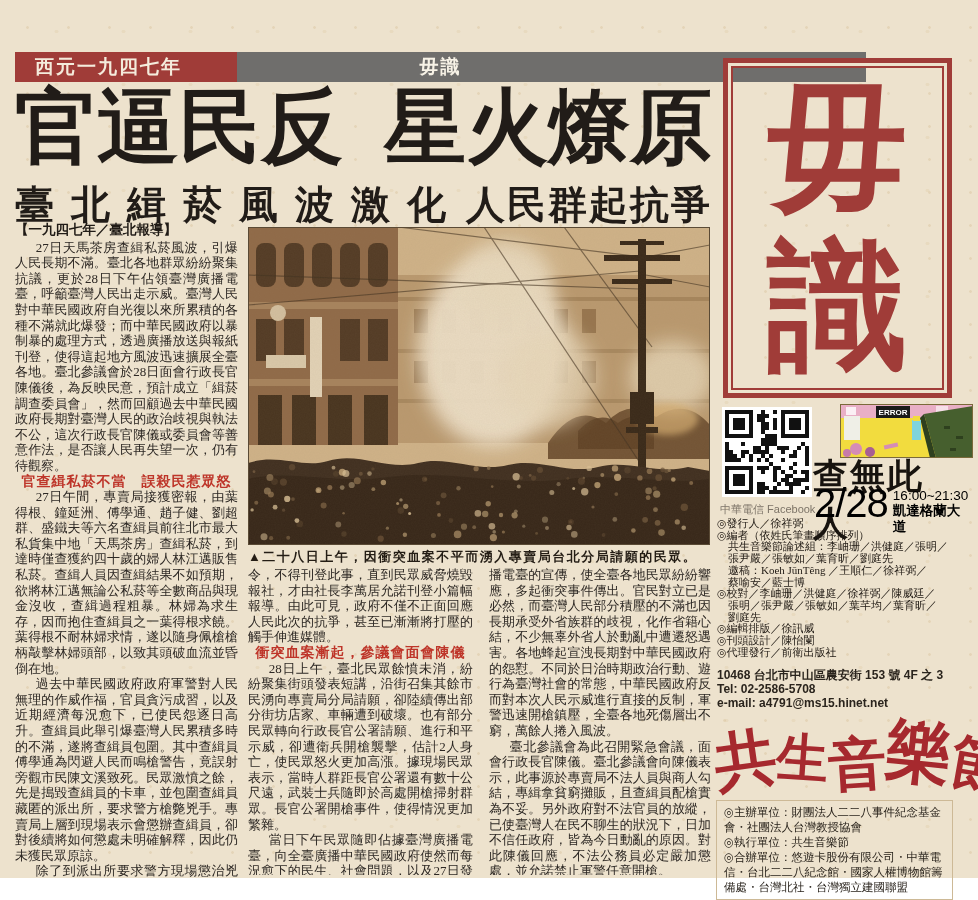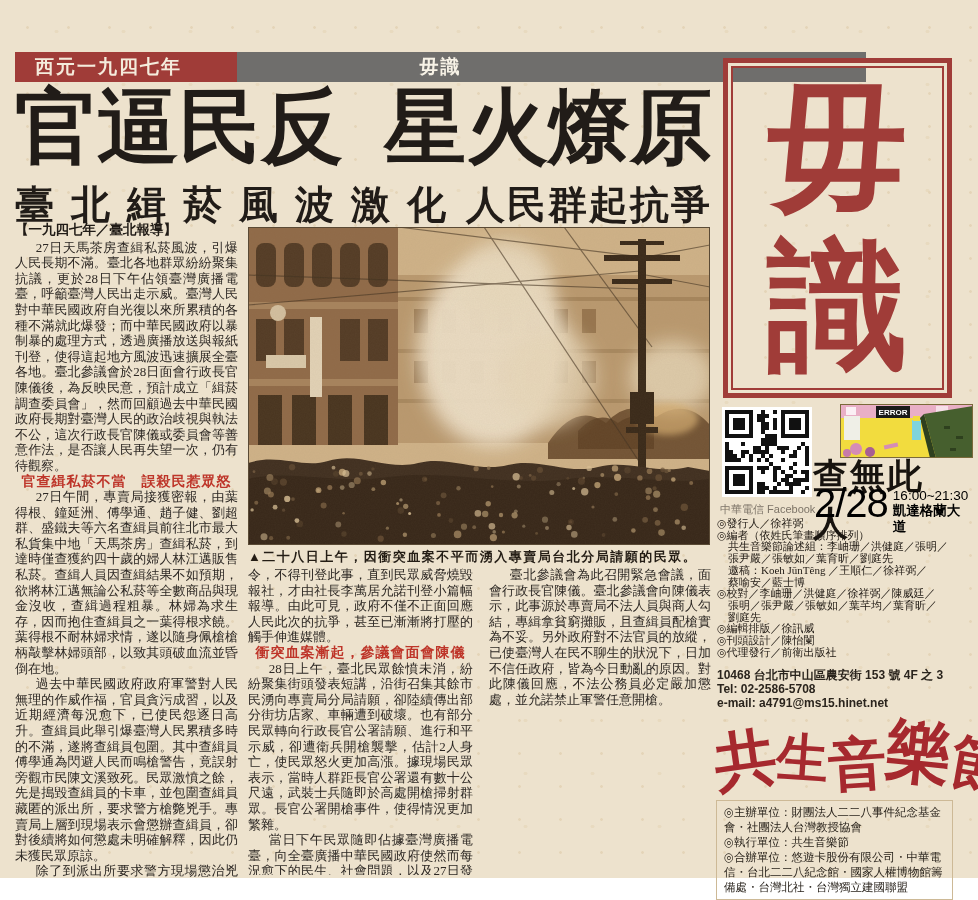--- a/index.html
+++ b/index.html
@@ -340,20 +340,21 @@
   <div class="caption abs">▲二十八日上午，因衝突血案不平而湧入專賣局台北分局請願的民眾。</div>
 
   <div class="col col2 abs">
     <p>令，不得刊登此事，直到民眾威脅燒毀報社，才由社長李萬居允諾刊登小篇幅報導。由此可見，政府不僅不正面回應人民此次的抗爭，甚至已漸漸將打壓的觸手伸進媒體。</p>
     <p class="sec-header">衝突血案漸起，參議會面會陳儀</p>
     <p class="ind">28日上午，臺北民眾餘憤未消，紛紛聚集街頭發表短講，沿街召集其餘市民湧向專賣局分局請願，卻陸續傳出部分街坊店家、車輛遭到破壞。也有部分民眾轉向行政長官公署請願、進行和平示威，卻遭衛兵開槍襲擊，估計2人身亡，使民眾怒火更加高漲。據現場民眾表示，當時人群距長官公署還有數十公尺遠，武裝士兵隨即於高處開槍掃射群眾。長官公署開槍事件，使得情況更加繁雜。</p>
     <p class="ind">當日下午民眾隨即佔據臺灣廣播電臺，向全臺廣播中華民國政府使然而每況愈下的民生、社會問題，以及27日發生的緝菸血案。前一天臺灣新生報的報導與廣</p>
   </div>
 
   <div class="col col3 abs">
+    <p>播電臺的宣傳，使全臺各地民眾紛紛響應，多起衝突事件傳出。官民對立已是必然，而臺灣人民部分積壓的不滿也因長期承受外省族群的歧視，化作省籍心結，不少無辜外省人於動亂中遭遷怒遇害。各地蜂起宣洩長期對中華民國政府的怨懟。不同於日治時期政治行動、遊行為臺灣社會的常態，中華民國政府反而對本次人民示威進行直接的反制，軍警迅速開槍鎮壓，全臺各地死傷層出不窮，萬餘人捲入風波。</p>
     <p class="ind">臺北參議會為此召開緊急會議，面會行政長官陳儀。臺北參議會向陳儀表示，此事源於專賣局不法人員與商人勾結，專緝拿貧窮攤販，且查緝員配槍實為不妥。另外政府對不法官員的放縱，已使臺灣人在民不聊生的狀況下，日加不信任政府，皆為今日動亂的原因。對此陳儀回應，不法公務員必定嚴加懲處，並允諾禁止軍警任意開槍。</p>
   </div>
 
   <div class="qr abs">
     <svg id="qr-svg" width="90" height="90" viewBox="0 0 90 90">
       <rect x="0" y="0" width="90" height="90" fill="#ffffff"></rect>
     <rect x="39" y="3" width="4" height="4" fill="#111111"></rect>
         <rect x="51" y="3" width="4" height="4" fill="#111111"></rect>
         <rect x="35" y="7" width="4" height="4" fill="#111111"></rect>
         <rect x="39" y="7" width="4" height="4" fill="#111111"></rect>

